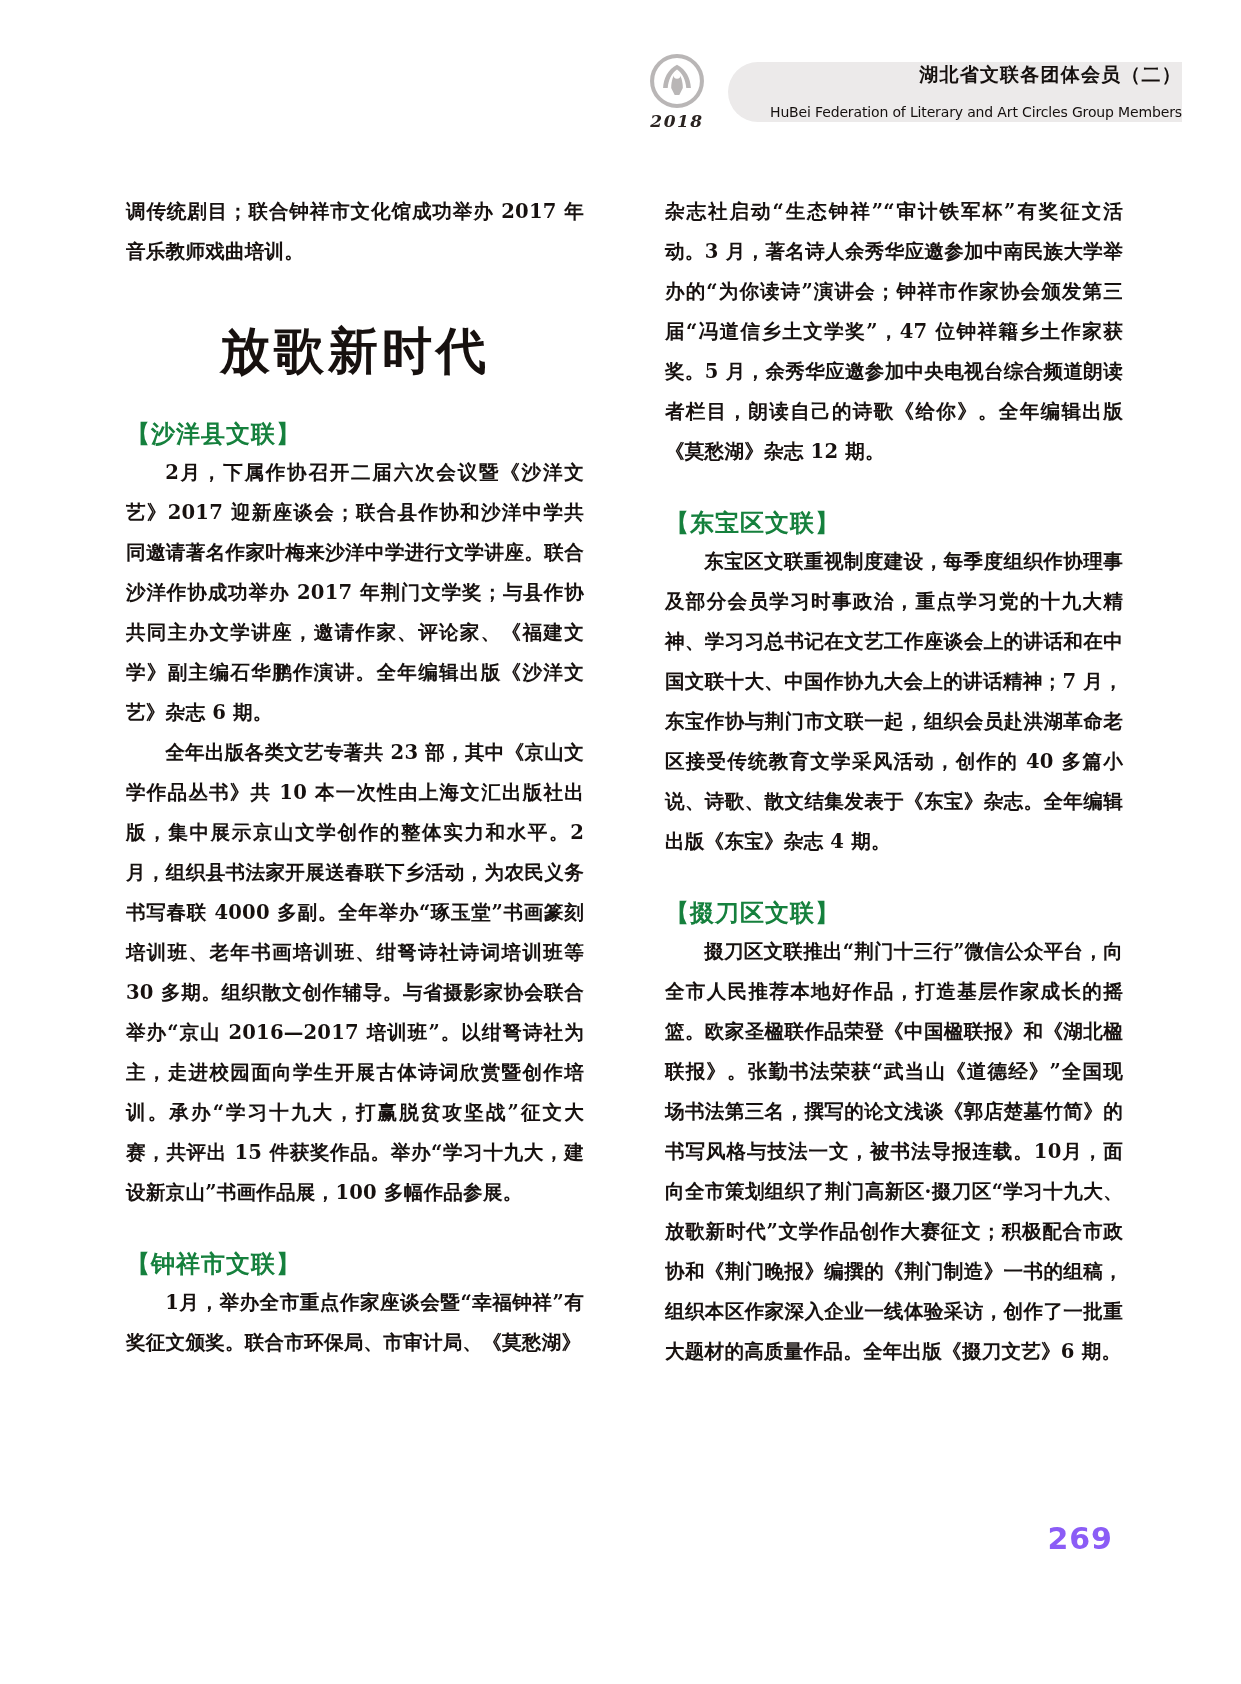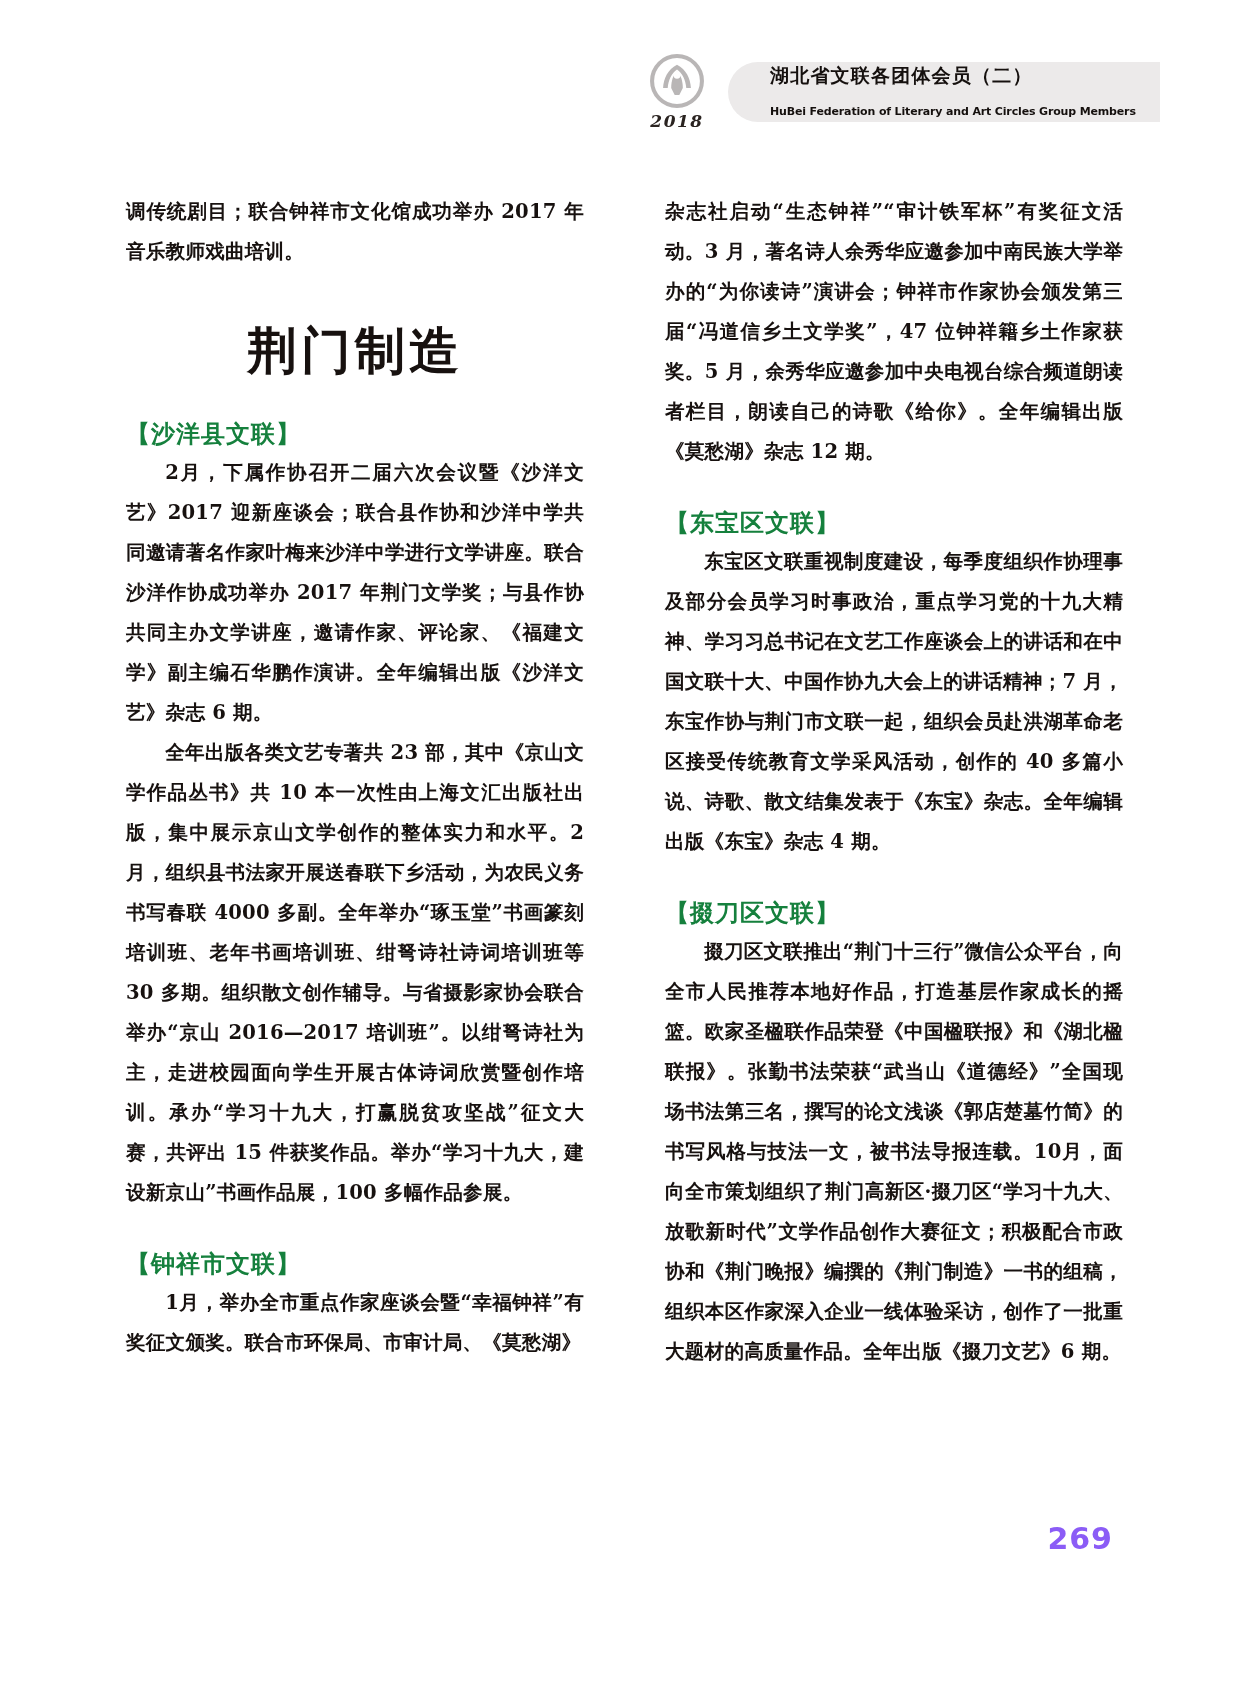--- a/index.html
+++ b/index.html
@@ -60,34 +60,35 @@
     flex: 1 1 auto;
     align-self: stretch;
     margin-top: 10px;
     margin-bottom: 14px;
     background: #eceaea;
     border-radius: 30px 0 0 30px;
     padding: 7px 0 7px 42px;
     display: flex;
     flex-direction: column;
     justify-content: center;
+    text-align: right;
   }
   .header-cn {
     font-family: "DejaVu Sans", "Liberation Sans", sans-serif;
     font-weight: bold;
     font-size: 19px;
     letter-spacing: 1.2px;
     color: #15100e;
     line-height: 1.25;
     white-space: nowrap;
   }
   .header-en {
     font-family: "DejaVu Sans", "Liberation Sans", sans-serif;
-    font-weight: bold;
-    font-size: 11px;
+    font-weight: normal;
+    font-size: 14px;
     letter-spacing: -0.15px;
     color: #15100e;
     line-height: 1.3;
     margin-top: 17px;
     white-space: nowrap;
   }
 
   
   .body-cols {
     position: absolute;
@@ -176,21 +177,21 @@
       <div class="header-en">HuBei Federation of Literary and Art Circles Group Members</div>
     </div>
   </div>
 
   <div class="body-cols">
 
     <div class="col">
 
       <p class="para cont">调传统剧目；联合钟祥市文化馆成功举办 2017 年音乐教师戏曲培训。</p>
 
-      <h1 class="section-title">荆门制造</h1>
+      <h1 class="section-title">放歌新时代</h1>
 
       <h2 class="sub-title">【沙洋县文联】</h2>
       <p class="para indent">2月，下属作协召开二届六次会议暨《沙洋文艺》2017 迎新座谈会；联合县作协和沙洋中学共同邀请著名作家叶梅来沙洋中学进行文学讲座。联合沙洋作协成功举办 2017 年荆门文学奖；与县作协共同主办文学讲座，邀请作家、评论家、《福建文学》副主编石华鹏作演讲。全年编辑出版《沙洋文艺》杂志 6 期。</p>
 
       <p class="para indent">全年出版各类文艺专著共 23 部，其中《京山文学作品丛书》共 10 本一次性由上海文汇出版社出版，集中展示京山文学创作的整体实力和水平。2月，组织县书法家开展送春联下乡活动，为农民义务书写春联 4000 多副。全年举办“琢玉堂”书画篆刻培训班、老年书画培训班、绀弩诗社诗词培训班等 30 多期。组织散文创作辅导。与省摄影家协会联合举办“京山 2016—2017 培训班”。以绀弩诗社为主，走进校园面向学生开展古体诗词欣赏暨创作培训。承办“学习十九大，打赢脱贫攻坚战”征文大赛，共评出 15 件获奖作品。举办“学习十九大，建设新京山”书画作品展，100 多幅作品参展。</p>
 
       <h2 class="sub-title gap-before">【钟祥市文联】</h2>
       <p class="para indent">1月，举办全市重点作家座谈会暨“幸福钟祥”有奖征文颁奖。联合市环保局、市审计局、《莫愁湖》</p>
 
     </div>

